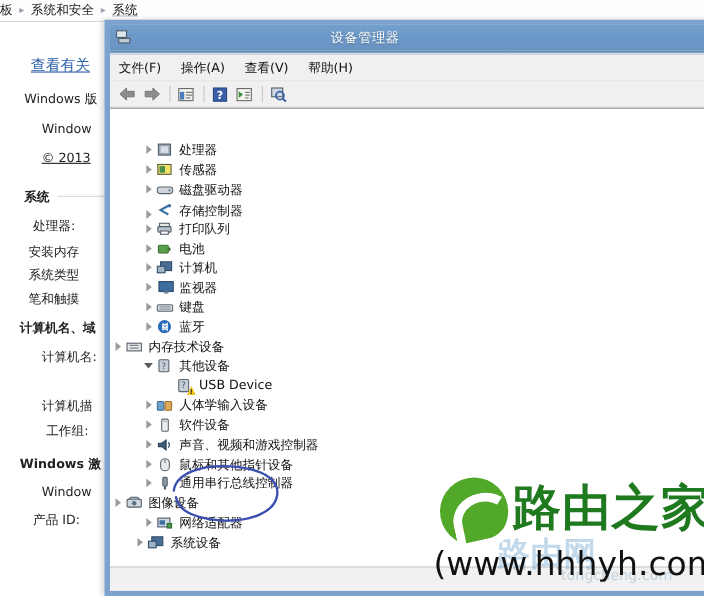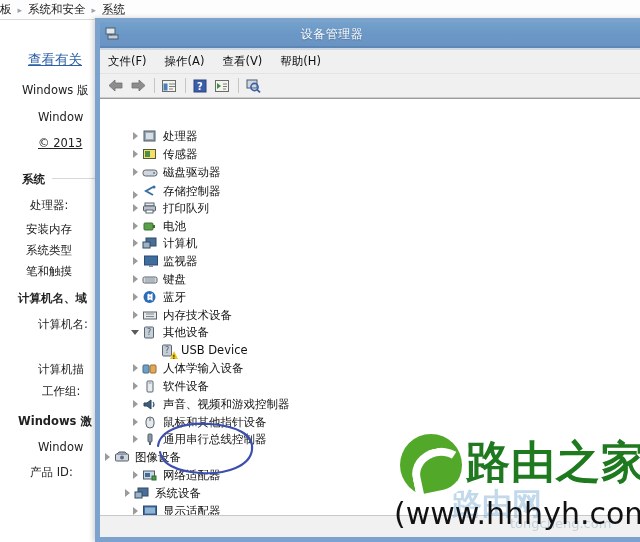--- a/index.html
+++ b/index.html
@@ -298,21 +298,21 @@
         <div class="tnode" style="top: 189px; padding-left: 28px;">
           <span class="tw coll">
             <i></i>
           </span>
           <span class="tico"><svg width="16" height="15" viewBox="0 0 16 15">
               <circle cx="7.5" cy="7" r="6" fill="#2b6cb8"></circle>
               <path d="M6 4 L10 7 L6 10 M6 4 L6 10 M6 7 L10 4 L10 10 L6 7" fill="none" stroke="#fff" stroke-width="1.1"></path>
             </svg></span>
           <span class="tlabel">蓝牙</span>
         </div>
-        <div class="tnode" style="top: 207px; padding-left: 28px;">
+        <div class="tnode" style="top: 207px; ">
           <span class="tw coll">
             <i></i>
           </span>
           <span class="tico"><svg width="16" height="15" viewBox="0 0 16 15">
               <rect x="1.5" y="4" width="13" height="7" fill="#e6e8ea" stroke="#55606b"></rect>
               <path d="M4 6h8M4 8.5h8" stroke="#7d8792"></path>
             </svg></span>
           <span class="tlabel">内存技术设备</span>
         </div>
         <div class="tnode" style="top: 224px; padding-left: 28px;">
@@ -407,31 +407,20 @@
         </div>
         <div class="tnode" style="top: 385px; padding-left: 20px;">
           <span class="tw coll">
             <i></i>
           </span>
           <span class="tico"><svg width="16" height="15" viewBox="0 0 16 15">
               <rect x="4" y="2" width="10" height="8" fill="#4a6f96" stroke="#2f4a66"></rect>
               <rect x="1" y="6" width="7" height="6" fill="#9fb3c7" stroke="#2f4a66"></rect>
             </svg></span>
           <span class="tlabel">系统设备</span>
-        </div>
-        <div class="tnode" style="top: 403px; padding-left: 28px;">
-          <span class="tw coll">
-            <i></i>
-          </span>
-          <span class="tico"><svg width="16" height="15" viewBox="0 0 16 15">
-              <rect x="1.5" y="2" width="13" height="9" fill="#3f6e9f" stroke="#2b4c6e"></rect>
-              <rect x="3" y="3.5" width="10" height="6" fill="#8fb4d6"></rect>
-              <rect x="6" y="11" width="4" height="2" fill="#7f8f9f"></rect>
-            </svg></span>
-          <span class="tlabel">显示适配器</span>
         </div>
       </div>
   </div>
 
   <div class="statusbar">
     <span style="display:block;padding:4px 8px;font-size:11px;color:#333;"></span>
   </div>
 </div>
 
 <svg id="annot" viewBox="0 0 110 62">

